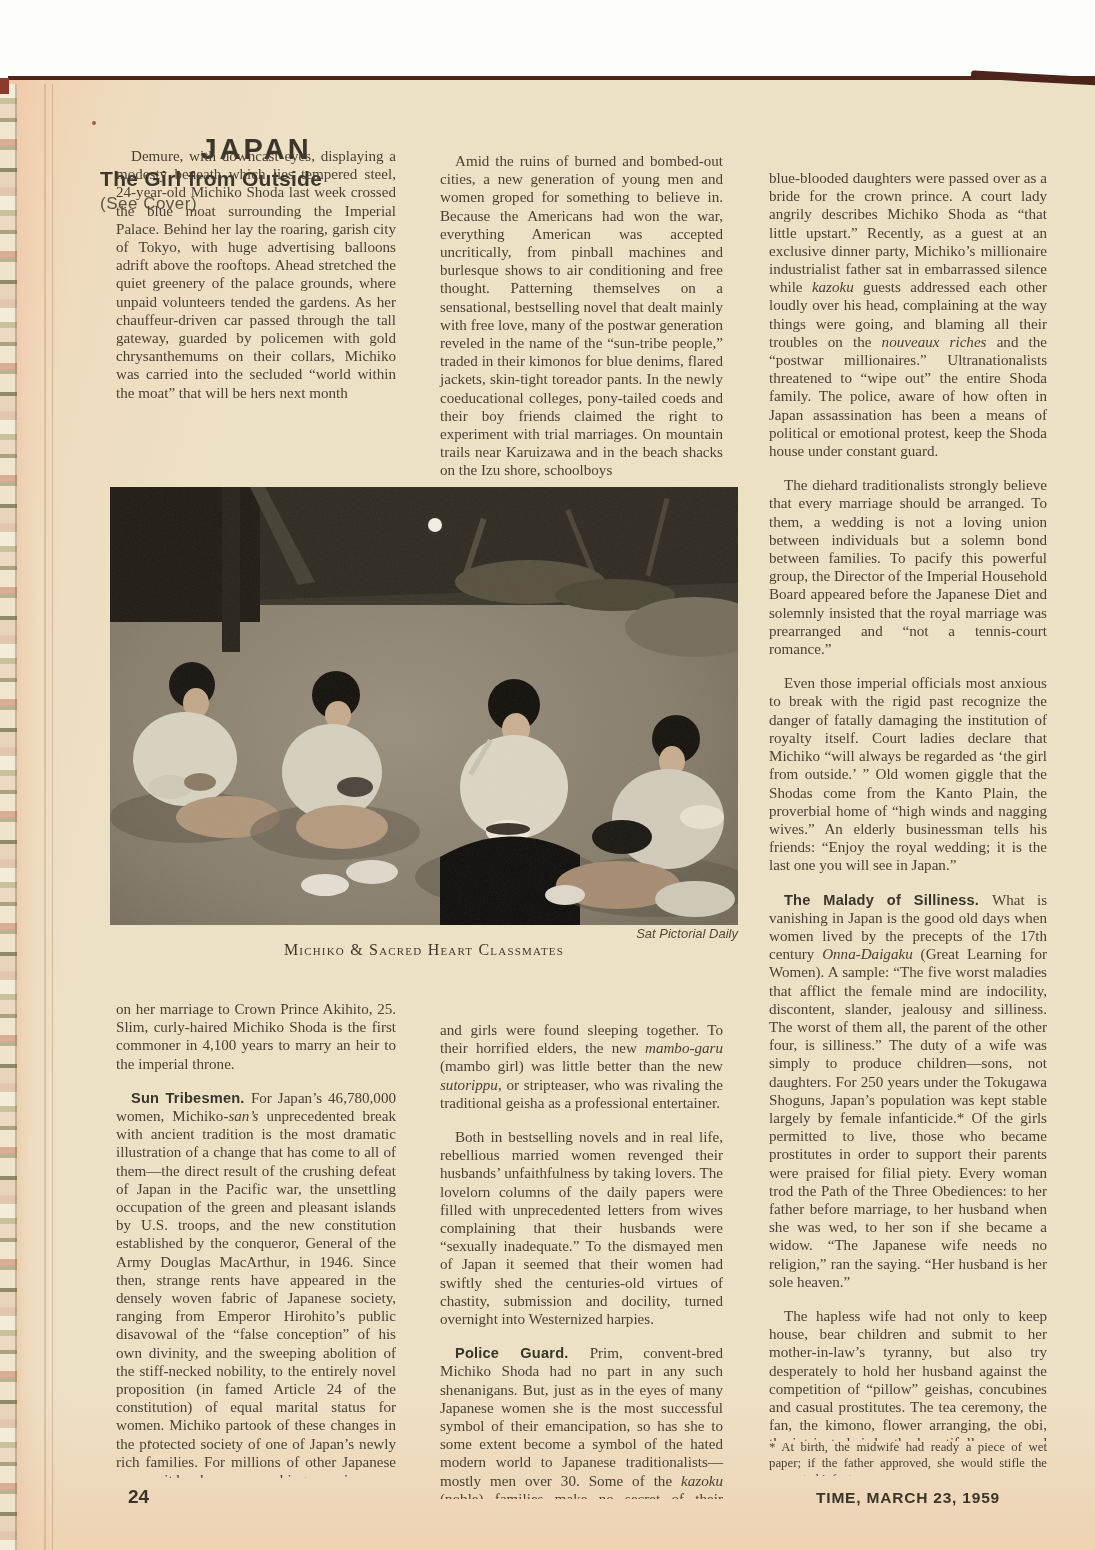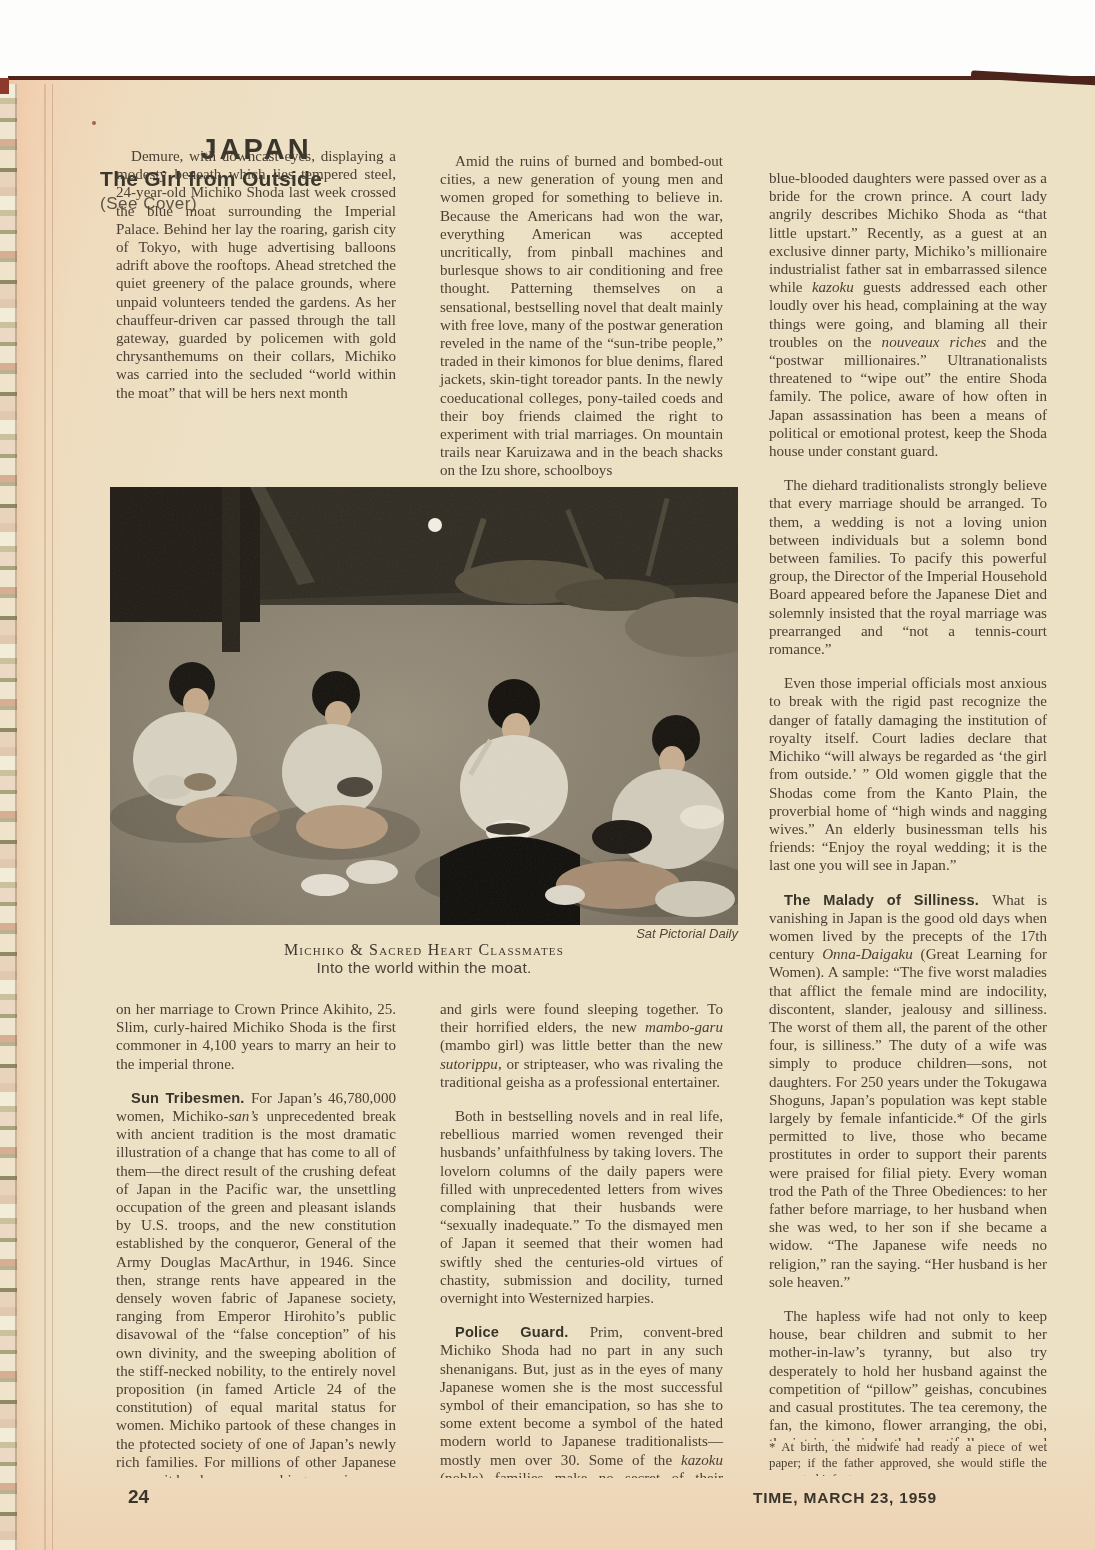--- a/index.html
+++ b/index.html
@@ -31,42 +31,42 @@
   .col{position:absolute;overflow:hidden;color:#4a4134;font-size:15.1px;line-height:18.2px;text-align:justify;hyphens:auto;-webkit-hyphens:auto;}
   .col p{margin:16px;}
   .col p.ind{text-indent:15px;}
   .lead{font-family:"Liberation Sans",sans-serif;font-weight:bold;color:#3a352b;font-size:14.6px;letter-spacing:.2px;}
   i{font-style:italic;}
 
   .col1-top{left:100px;top:131px;width:312px;height:358px;}
   .col2-top{left:424px;top:136px;width:315px;height:352px;}
   .col3{left:753px;top:153px;width:310px;height:1288px;}
   .col1-bottom{left:100px;top:984px;width:312px;height:494px;}
-  .col2-bottom{left:424px;top:984px;width:315px;height:494px;}
+  .col2-bottom{left:424px;top:1005px;width:315px;height:494px;}
 
   .section-title{position:absolute;left:100px;top:134px;width:312px;text-align:center;
     font-family:"Liberation Sans",sans-serif;font-weight:bold;font-size:29px;line-height:30px;letter-spacing:3px;color:#3b362c;}
   .headline{position:absolute;left:100px;top:167px;width:312px;
     font-family:"Liberation Sans",sans-serif;font-weight:bold;font-size:21px;line-height:24px;letter-spacing:.3px;color:#3b362c;}
   .kicker{position:absolute;left:100px;top:194px;width:312px;
     font-family:"Liberation Sans",sans-serif;font-size:17px;line-height:20px;color:#5b5344;letter-spacing:.5px;}
 
   
   .photo{position:absolute;left:110px;top:487px;width:628px;height:438px;background:#847b6b;}
   .photo svg{display:block;width:100%;height:100%;}
   .credit{position:absolute;left:110px;top:926px;width:628px;text-align:right;
     font-family:"Liberation Sans",sans-serif;font-style:italic;font-size:13px;color:#4f4839;}
   .cap1{position:absolute;left:110px;top:941px;width:628px;text-align:center;
     font-variant:small-caps;letter-spacing:1.2px;font-size:16px;color:#3f382d;}
   .cap2{position:absolute;left:110px;top:959px;width:628px;text-align:center;
     font-family:"Liberation Sans",sans-serif;font-size:15.5px;color:#4a4438;letter-spacing:.3px;}
 
   .footnote{left:753px;top:1424px;width:310px;height:52px;font-size:12.8px;line-height:15.8px;}
   .page-num{position:absolute;left:100px;top:1486px;font-family:"Liberation Sans",sans-serif;font-weight:bold;font-size:19px;color:#3a352b;margin-left:28px;}
-  .issue{position:absolute;left:753px;top:1489px;width:310px;text-align:left;
+  .issue{position:absolute;left:753px;top:1489px;width:310px;text-align:center;
     font-family:"Liberation Sans",sans-serif;font-weight:bold;font-size:15.5px;letter-spacing:.8px;color:#3a352b;}
 </style>
 </head>
 <body>
 
 <div class="page">
 
   <div class="paper"></div>
   <div class="fore-edge"></div>
   <div class="crease-a"></div>
@@ -160,21 +160,20 @@
       <ellipse cx="508" cy="398" rx="62" ry="24" fill="#a68c71"></ellipse>
       <ellipse cx="455" cy="408" rx="20" ry="10" fill="#ddd8ca"></ellipse>
       <ellipse cx="585" cy="412" rx="40" ry="18" fill="#cfc9ba"></ellipse>
 
       <rect x="0" y="0" width="628" height="438" filter="url(#grain)" opacity=".16"></rect>
     </svg>
   </div>
 
   <div class="credit">Sat Pictorial Daily</div>
   <div class="cap1">Michiko &amp; Sacred Heart Classmates</div>
-  <div class="cap2">Into the world within the moat.</div>
 
   <div class="col col1-bottom">
     <p><span>on her marriage to Crown Prince Akihito, 25. Slim, curly-haired Michiko Shoda is the first commoner in 4,100 years to marry an heir to the imperial throne.</span></p>
     <p class="ind"><span class="lead">Sun Tribesmen. </span><span>For Japan’s 46,780,000 women, Michiko-</span><i>san’s</i><span> unprecedented break with ancient tradition is the most dramatic illustration of a change that has come to all of them—the direct result of the crushing defeat of Japan in the Pacific war, the unsettling occupation of the green and pleasant islands by U.S. troops, and the new constitution established by the conqueror, General of the Army Douglas MacArthur, in 1946. Since then, strange rents have appeared in the densely woven fabric of Japanese society, ranging from Emperor Hirohito’s public disavowal of the “false conception” of his own divinity, and the sweeping abolition of the stiff-necked nobility, to the entirely novel proposition (in famed Article 24 of the constitution) of equal marital status for women. Michiko partook of these changes in the protected society of one of Japan’s newly rich families. For millions of other Japanese women it has been a wrenching experience.</span></p>
   </div>
 
   <div class="col col2-bottom">
     <p><span>and girls were found sleeping together. To their horrified elders, the new </span><i>mambo-garu</i><span> (mambo girl) was little better than the new </span><i>sutorippu</i><span>, or stripteaser, who was rivaling the traditional geisha as a professional entertainer.</span></p>
     <p class="ind"><span>Both in bestselling novels and in real life, rebellious married women revenged their husbands’ unfaithfulness by taking lovers. The lovelorn columns of the daily papers were filled with unprecedented letters from wives complaining that their husbands were “sexually inadequate.” To the dismayed men of Japan it seemed that their women had swiftly shed the centuries-old virtues of chastity, submission and docility, turned overnight into Westernized harpies.</span></p>
     <p class="ind"><span class="lead">Police Guard. </span><span>Prim, convent-bred Michiko Shoda had no part in any such shenanigans. But, just as in the eyes of many Japanese women she is the most successful symbol of their emancipation, so has she to some extent become a symbol of the hated modern world to Japanese traditionalists—mostly men over 30. Some of the </span><i>kazoku</i><span> (noble) families make no secret of their chagrin that their own</span></p>

